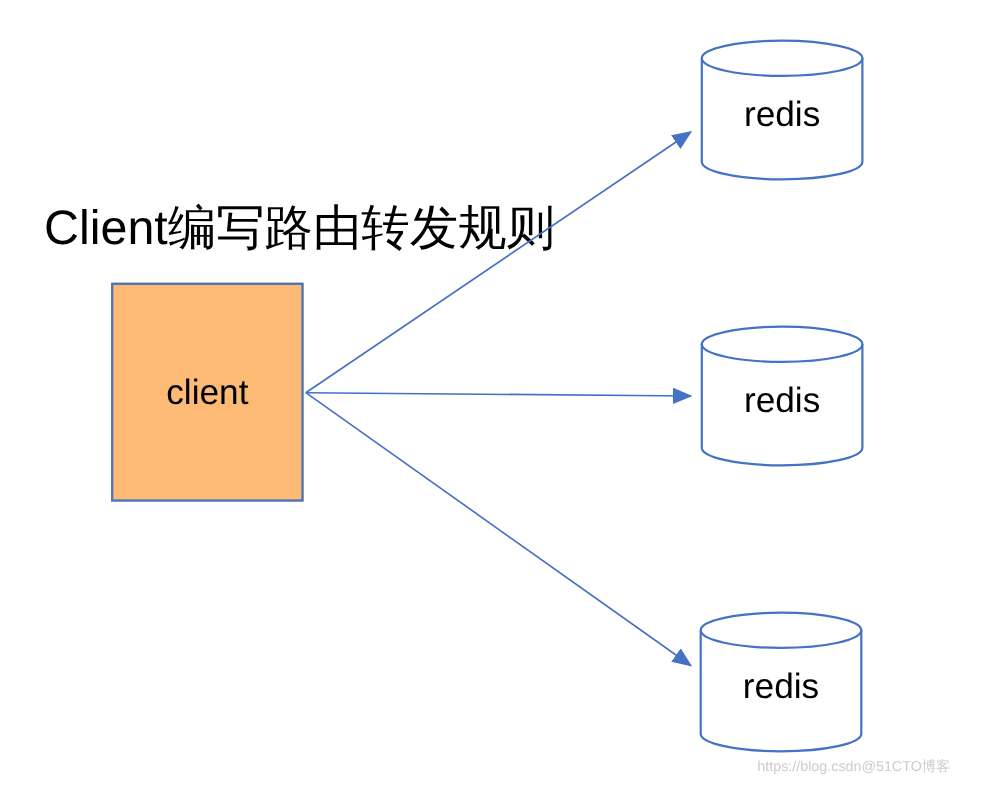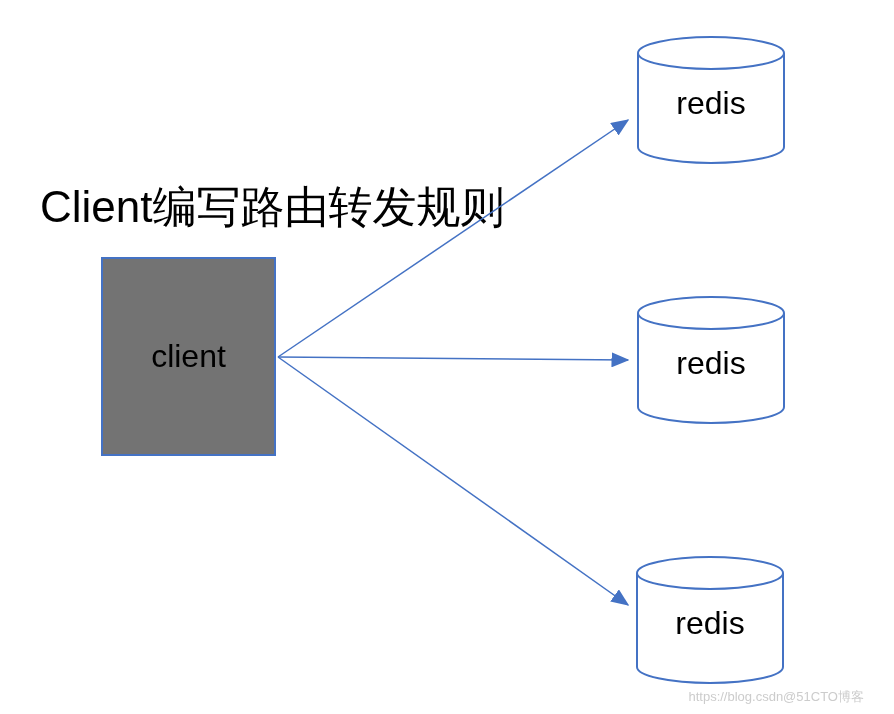--- a/index.html
+++ b/index.html
@@ -21,21 +21,21 @@
       font-size: 44px;
       color: #000000;
     }
     .client-box {
       position: absolute;
       left: 101px;
       top: 257px;
       width: 175px;
       height: 199px;
       border: 2px solid #4472C4;
-      background: #737373;
+      background: #fdba74;
       display: flex;
       align-items: center;
       justify-content: center;
     }
     .client-label {
       font-size: 32px;
       color: #000000;
     }
     .cylinder {
       position: absolute;

